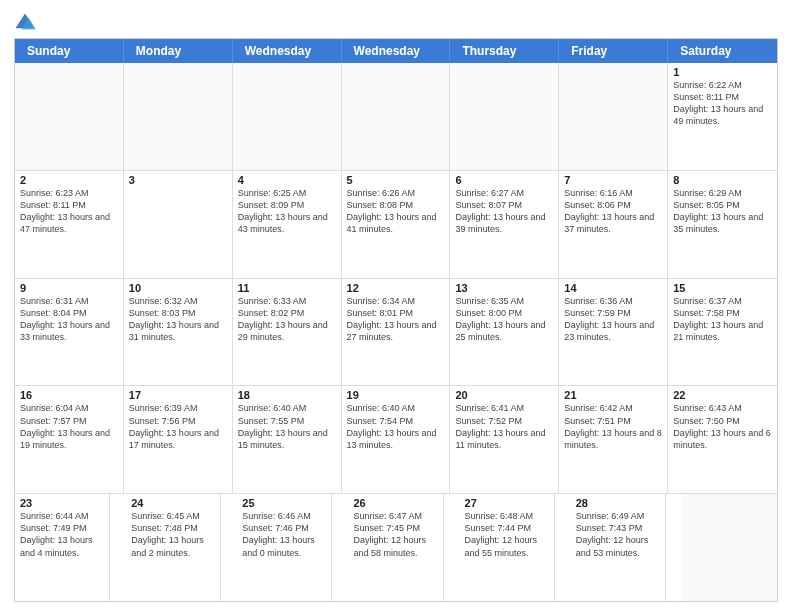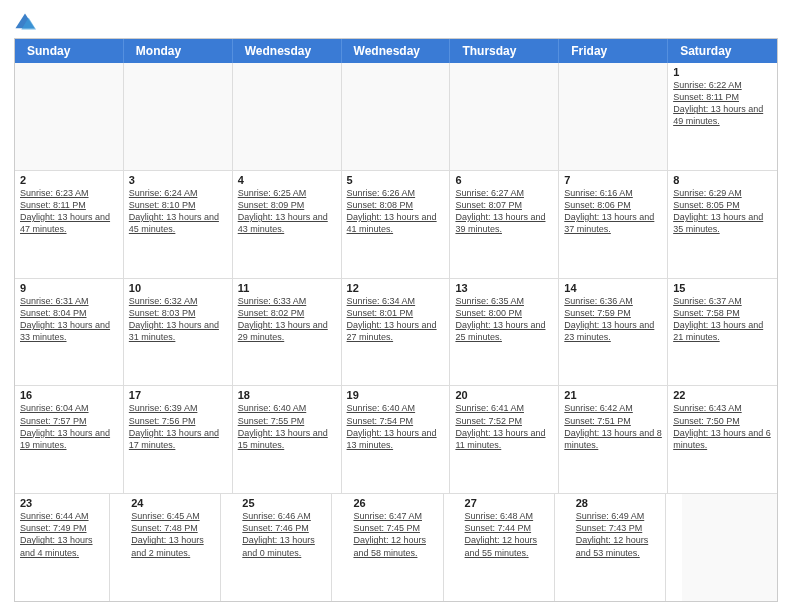--- a/index.html
+++ b/index.html
@@ -100,21 +100,20 @@
     .day-num {
       font-size: 11px;
       font-weight: bold;
       color: #222;
       margin-bottom: 1px;
     }
     .day-info {
       font-size: 9px;
       color: #444;
       line-height: 1.35;
-      text-decoration: underline;
     }
   </style>
 </head>
 <body>
 
 <div class="page">
   <div class="header">
     <div class="logo">
       <svg class="logo-icon" viewBox="0 0 30 30">
         <polygon points="15,2 28,22 2,22" fill="#1a6abf" opacity="0.85"></polygon>
@@ -160,24 +159,20 @@
         <div class="cal-row">
           <div class="cal-cell">
             <div class="day-num">2</div>
             <div class="day-info">Sunrise: 6:23 AM
 Sunset: 8:11 PM
 Daylight: 13 hours
 and 47 minutes.</div>
           </div>
           <div class="cal-cell">
             <div class="day-num">3</div>
-            <div class="day-info">Sunrise: 6:24 AM
-Sunset: 8:10 PM
-Daylight: 13 hours
-and 45 minutes.</div>
           </div>
           <div class="cal-cell">
             <div class="day-num">4</div>
             <div class="day-info">Sunrise: 6:25 AM
 Sunset: 8:09 PM
 Daylight: 13 hours
 and 43 minutes.</div>
           </div>
           <div class="cal-cell">
             <div class="day-num">5</div>

